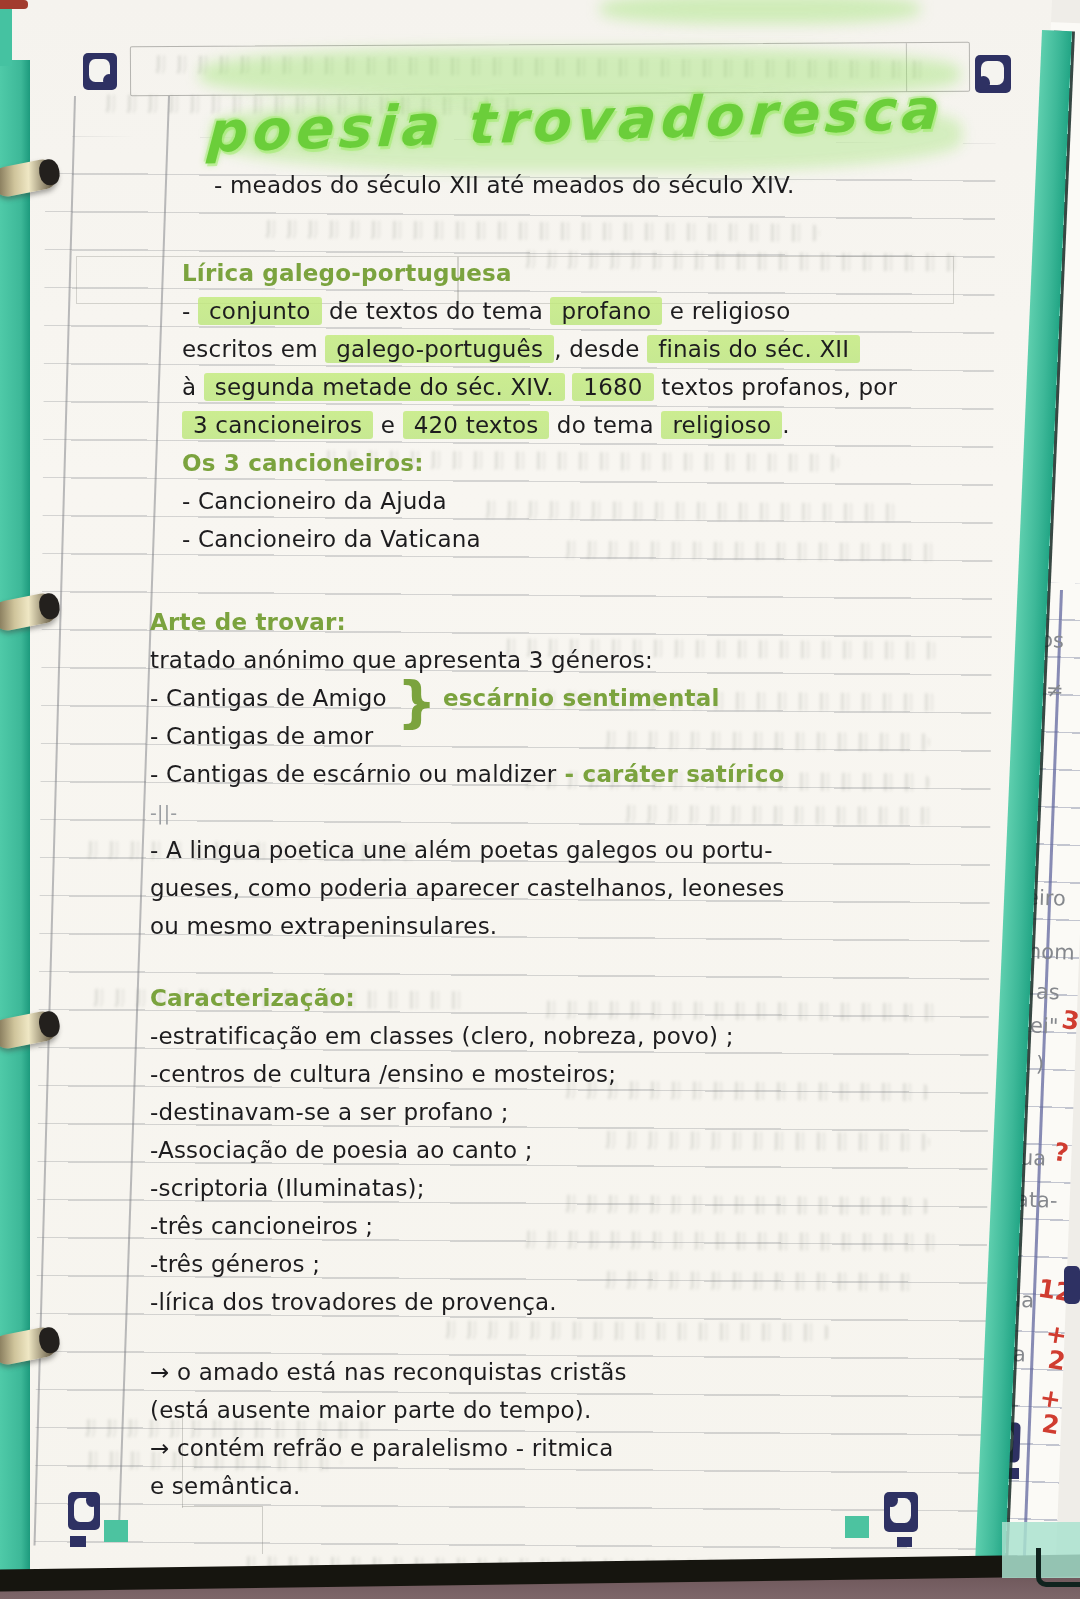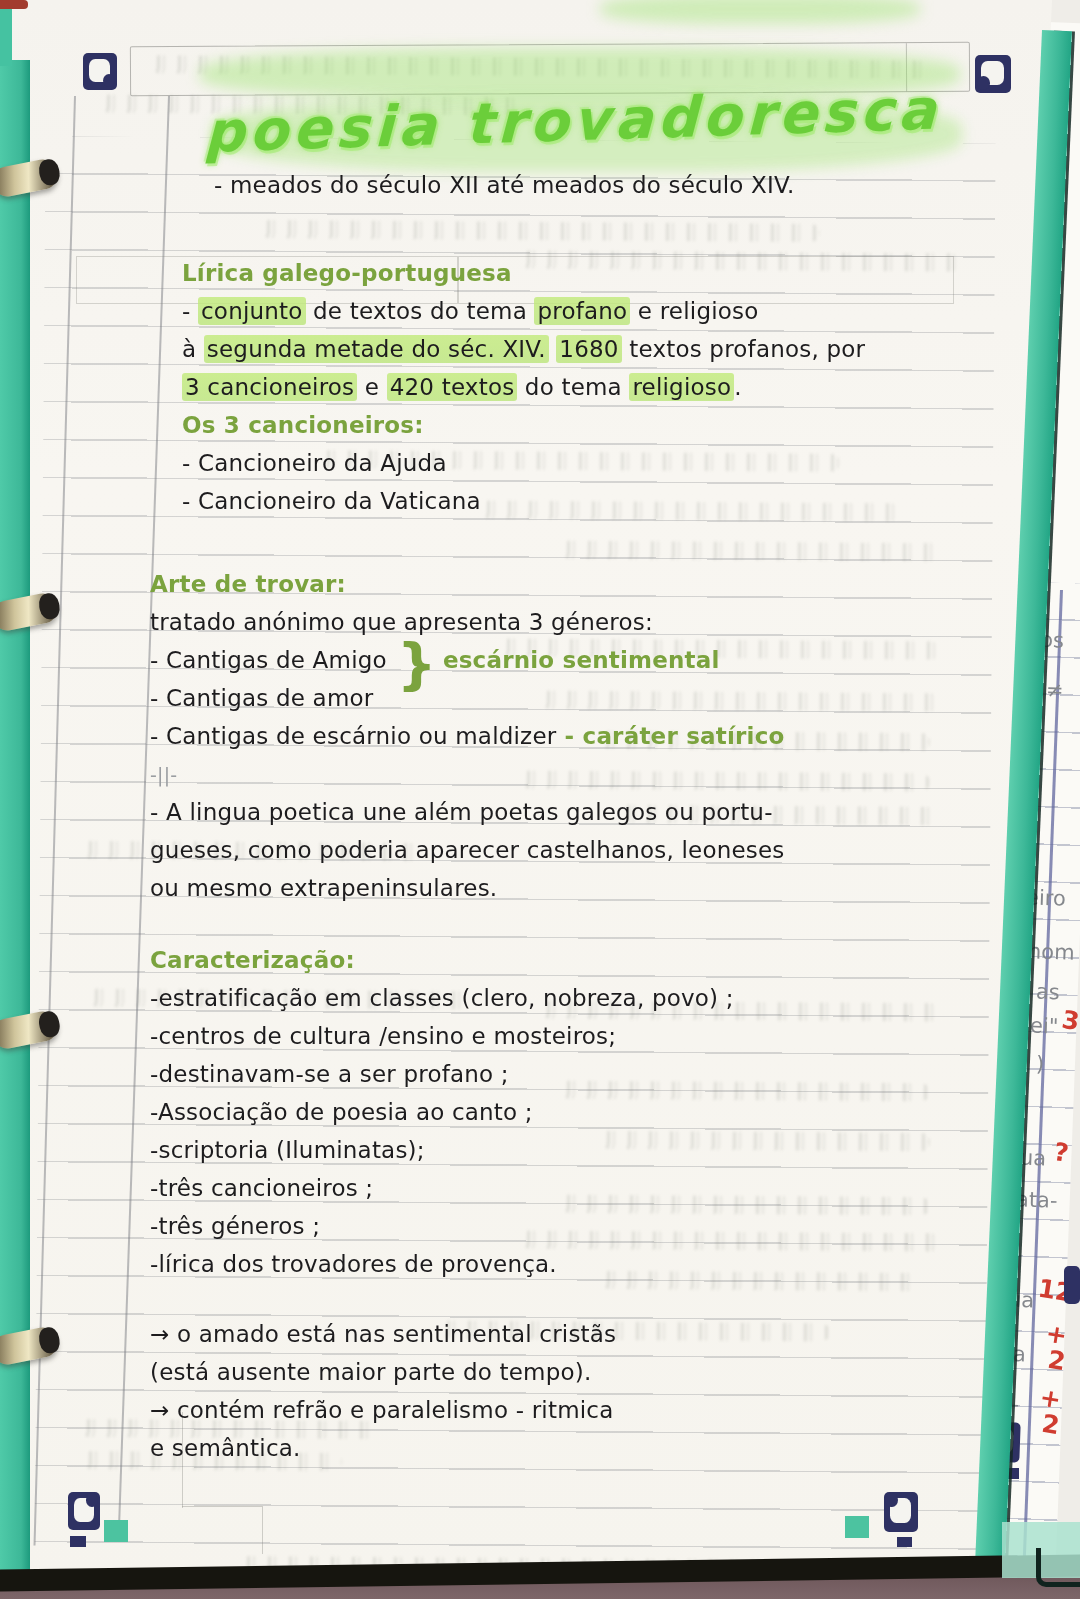--- a/index.html
+++ b/index.html
@@ -43,21 +43,21 @@
     transform:rotate(-1.8deg) skewX(-6deg);
     text-shadow:0 0 7px rgba(150,230,100,.85),2px 3px 0 rgba(163,236,112,.55),-2px -2px 0 rgba(163,236,112,.4);}
 
   
   .notes{position:absolute;left:150px;top:172px;width:850px;}
   .note-line{height:38px;white-space:nowrap;font-size:23px;color:var(--ink,#1d1c1e);letter-spacing:.2px;}
   .note-line .k{color:var(--ink,#1d1c1e);text-align:right;}
   .note-line .g{color:var(--green,#7ba33e);font-weight:bold;}
   .note-line .p{color:#9a9da1;font-size:19px;}
   .note-line .hl{background:linear-gradient(rgba(196,235,128,.85),rgba(178,227,106,.7));
-    border-radius:3px;padding:1px 3px;}
+    border-radius:3px;padding:1px 11px;}
   .ind0{padding-left:0;} .ind1{padding-left:32px;} .ind2{padding-left:64px;}
   .brace{font-size:56px;line-height:0;display:inline-block;transform:translateY(15px);
     margin:0 6px 0 10px;font-weight:normal;}
 
   
   .cmark{position:absolute;background:var(--navy,#2e3163);border-radius:5px;}
   .cm-glyph{position:absolute;left:18%;top:16%;width:62%;height:62%;background:#f5f4f0;border-radius:30%;}
   .cm-glyph::after{content:"";position:absolute;width:58%;height:58%;border-radius:50%;background:var(--navy,#2e3163);}
   .bite-br .cm-glyph::after{right:-22%;bottom:-22%;}
   .bite-bl .cm-glyph::after{left:-22%;bottom:-22%;}
@@ -172,20 +172,21 @@
     <div class="smear" style="left:600px;top:-6px;width:320px;height:30px;"></div>
     <div class="smear" style="left:200px;top:48px;width:760px;height:52px;"></div>
     <div class="smear" style="left:212px;top:96px;width:750px;height:76px;opacity:.9;"></div>
     <div class="title">poesia trovadoresca</div>
 
     <div class="notes">
         <div class="note-line ind2"><span class="seg k">- meados do século XII até meados do século XIV.</span></div>
         <div style="height: 50px;"></div>
         <div class="note-line ind1"><span class="seg g">Lírica galego-portuguesa</span></div>
         <div class="note-line ind1"><span class="seg k">- </span><span class="seg k hl">conjunto</span><span class="seg k"> de textos do tema </span><span class="seg k hl">profano</span><span class="seg k"> e religioso</span></div>
+        <div class="note-line ind1"><span class="seg k">escritos em </span><span class="seg k hl">galego-português</span><span class="seg k">, desde </span><span class="seg k hl">finais do séc. XII</span></div>
         <div class="note-line ind1"><span class="seg k">à </span><span class="seg k hl">segunda metade do séc. XIV.</span><span class="seg k"> </span><span class="seg k hl">1680</span><span class="seg k"> textos profanos, por</span></div>
         <div class="note-line ind1"><span class="seg k hl">3 cancioneiros</span><span class="seg k"> e </span><span class="seg k hl">420 textos</span><span class="seg k"> do tema </span><span class="seg k hl">religioso</span><span class="seg k">.</span></div>
         <div class="note-line ind1"><span class="seg g">Os 3 cancioneiros:</span></div>
         <div class="note-line ind1"><span class="seg k">- Cancioneiro da Ajuda</span></div>
         <div class="note-line ind1"><span class="seg k">- Cancioneiro da Vaticana</span></div>
         <div style="height: 45px;"></div>
         <div class="note-line ind0"><span class="seg g">Arte de trovar:</span></div>
         <div class="note-line ind0"><span class="seg k">tratado anónimo que apresenta 3 géneros:</span></div>
         <div class="note-line ind0"><span class="seg k">- Cantigas de Amigo</span><span class="seg g brace">}</span><span class="seg g">escárnio sentimental</span></div>
         <div class="note-line ind0"><span class="seg k">- Cantigas de amor</span></div>
@@ -198,21 +199,21 @@
         <div class="note-line ind0"><span class="seg g">Caracterização:</span></div>
         <div class="note-line ind0"><span class="seg k">-estratificação em classes (clero, nobreza, povo) ;</span></div>
         <div class="note-line ind0"><span class="seg k">-centros de cultura /ensino e mosteiros;</span></div>
         <div class="note-line ind0"><span class="seg k">-destinavam-se a ser profano ;</span></div>
         <div class="note-line ind0"><span class="seg k">-Associação de poesia ao canto ;</span></div>
         <div class="note-line ind0"><span class="seg k">-scriptoria (Iluminatas);</span></div>
         <div class="note-line ind0"><span class="seg k">-três cancioneiros ;</span></div>
         <div class="note-line ind0"><span class="seg k">-três géneros ;</span></div>
         <div class="note-line ind0"><span class="seg k">-lírica dos trovadores de provença.</span></div>
         <div style="height: 32px;"></div>
-        <div class="note-line ind0"><span class="seg k">→ o amado está nas sentimental cristãs</span></div>
+        <div class="note-line ind0"><span class="seg k">→ o amado está nas reconquistas cristãs</span></div>
         <div class="note-line ind0"><span class="seg k">(está ausente maior parte do tempo).</span></div>
         <div class="note-line ind0"><span class="seg k">→ contém refrão e paralelismo - ritmica</span></div>
         <div class="note-line ind0"><span class="seg k">e semântica.</span></div>
       </div>
 
     <div class="cmark bite-br" style="left:83px;top:53px;width:34px;height:37px;">
         <span class="cm-glyph"></span>
       </div>
     <div class="cmark bite-bl" style="left:975px;top:55px;width:36px;height:38px;">
         <span class="cm-glyph"></span>

